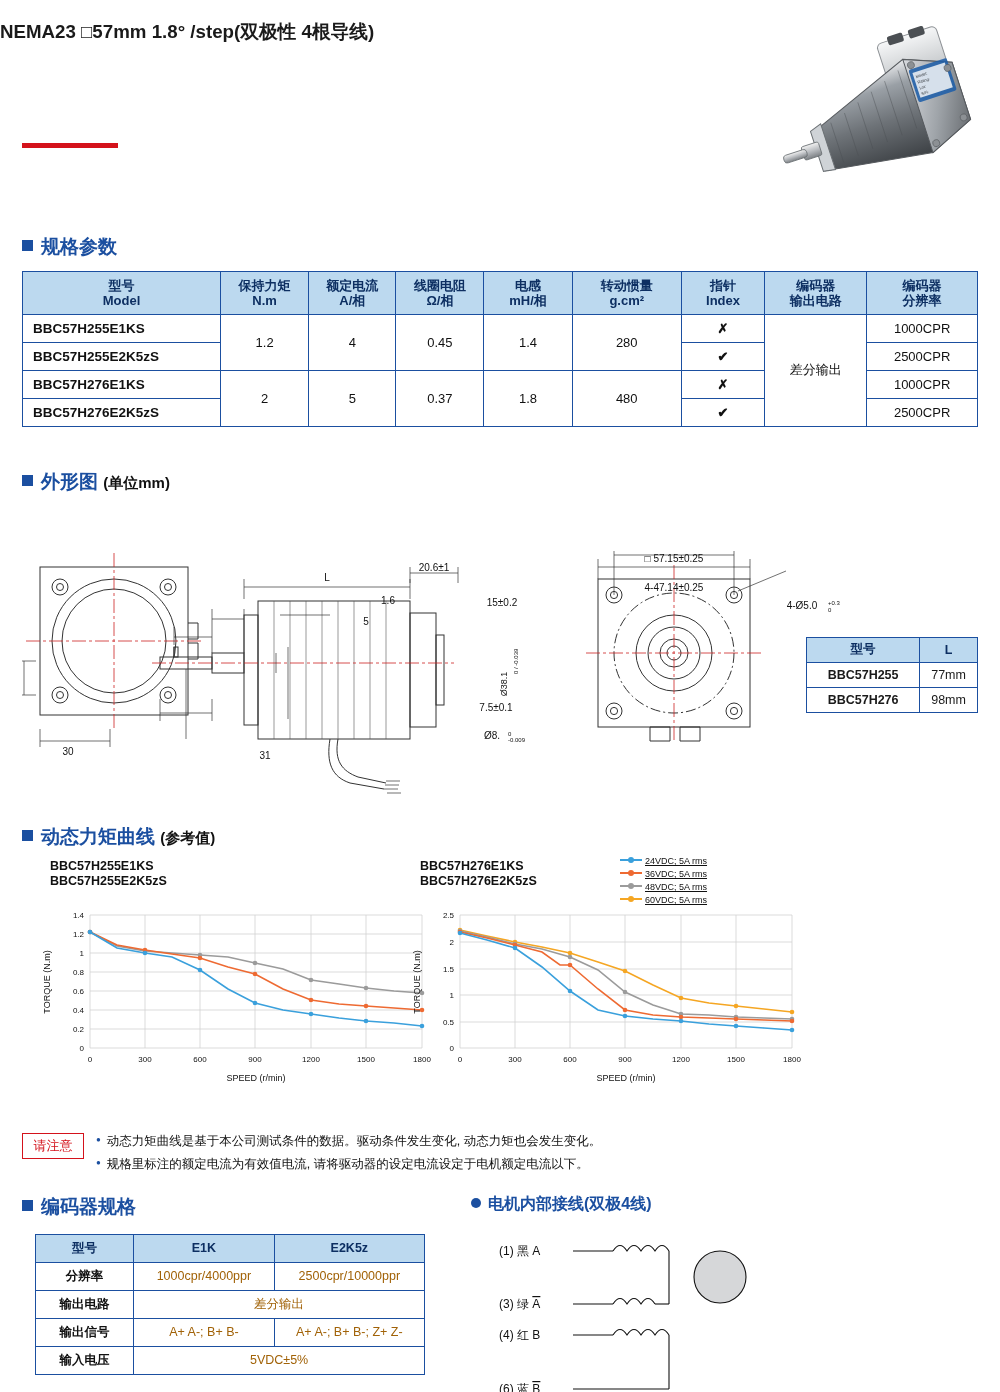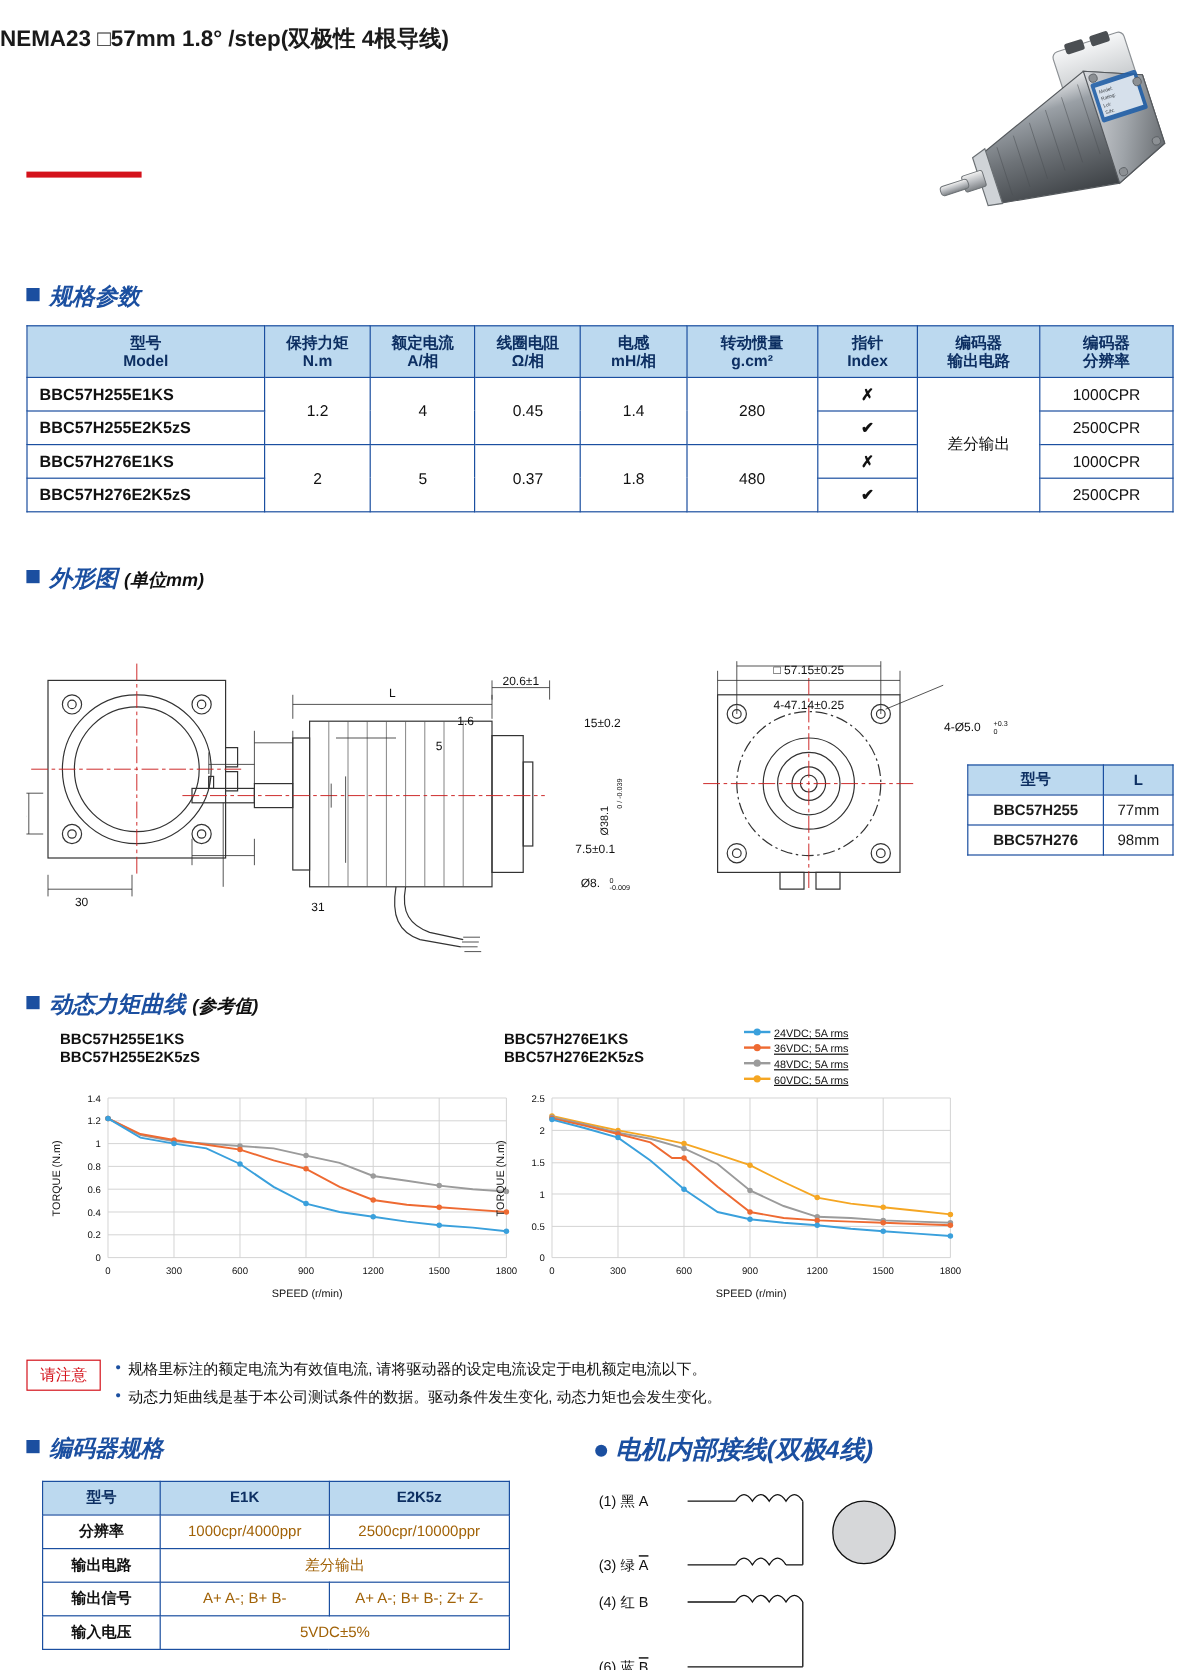--- a/index.html
+++ b/index.html
@@ -19,21 +19,21 @@
     margin:0;font-size:32px;line-height:38px;color:#1b4fa0;font-weight:bold;
     letter-spacing:0px;
   }
   .hdr h2{
     margin:6px 0 0 0;font-size:22px;line-height:26px;color:#111;font-weight:normal;
   }
   .redline{position:absolute;left:22px;top:124px;width:96px;height:5px;background:#d4121b;}
   .motor-img{position:absolute;right:10px;top:6px;width:218px;height:190px;}
 
   
-  .sect{position:absolute;font-size:19px;font-weight:bold;color:#1b4fa0;font-style:italic;}
+  .sect{position:absolute;font-size:19px;font-weight:bold;color:#1b4fa0;}
   .sect .sq{display:inline-block;width:11px;height:11px;background:#1b4fa0;margin-right:8px;vertical-align:2px;}
   .sect .sub{font-size:15px;color:#111;font-weight:bold;}
   .sect .dot{display:inline-block;width:10px;height:10px;border-radius:50%;background:#1b4fa0;margin-right:7px;vertical-align:1px;}
 
   
   table{border-collapse:collapse;}
   .spec{position:absolute;left:22px;top:252px;width:956px;font-size:12.5px;}
   .spec th,.spec td{border:1px solid #1b4fa0;text-align:center;vertical-align:middle;}
   .spec thead th{background:#bcd9ef;color:#0d2f62;font-weight:bold;padding:6px 2px;line-height:15px;font-size:13px;}
   .spec tbody td{height:25px;color:#111;font-size:13px;}
@@ -589,29 +589,29 @@
           <circle cx="279" cy="114" r="2.3"></circle>
           <circle cx="334" cy="119" r="2.3"></circle>
           <circle cx="390" cy="123" r="2.3"></circle>
       </g>
     </svg>
   </div>
 
   <div class="notice">
     <div class="tag">请注意</div>
     <ul>
+      <li>动态力矩曲线是基于本公司测试条件的数据。驱动条件发生变化, 动态力矩也会发生变化。</li>
       <li>规格里标注的额定电流为有效值电流, 请将驱动器的设定电流设定于电机额定电流以下。</li>
-      <li>动态力矩曲线是基于本公司测试条件的数据。驱动条件发生变化, 动态力矩也会发生变化。</li>
     </ul>
   </div>
 
   <div class="sect" style="left:22px;top:1175px;">
     <span class="sq"></span><span>编码器规格</span>
   </div>
-  <div class="sect" style="left:496px;top:1175px;font-size:21px;">
+  <div class="sect" style="left:471px;top:1175px;font-size:16px;">
     <span class="dot"></span><span>电机内部接线(双极4线)</span>
   </div>
 
   <table class="enc">
     <thead>
       <tr>
         <th style="width:100px">型号</th>
         <th style="width:140px">E1K</th>
         <th style="width:150px">E2K5z</th>
       </tr>

